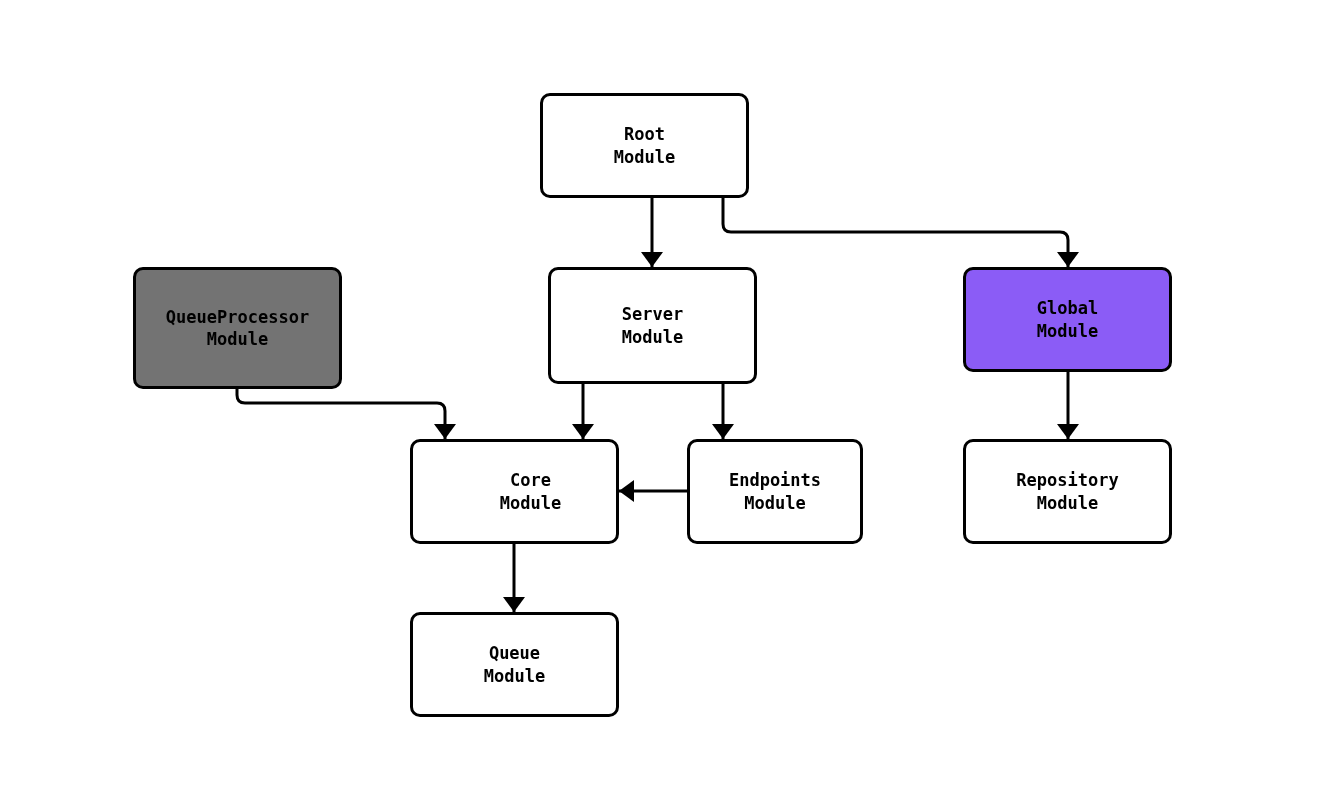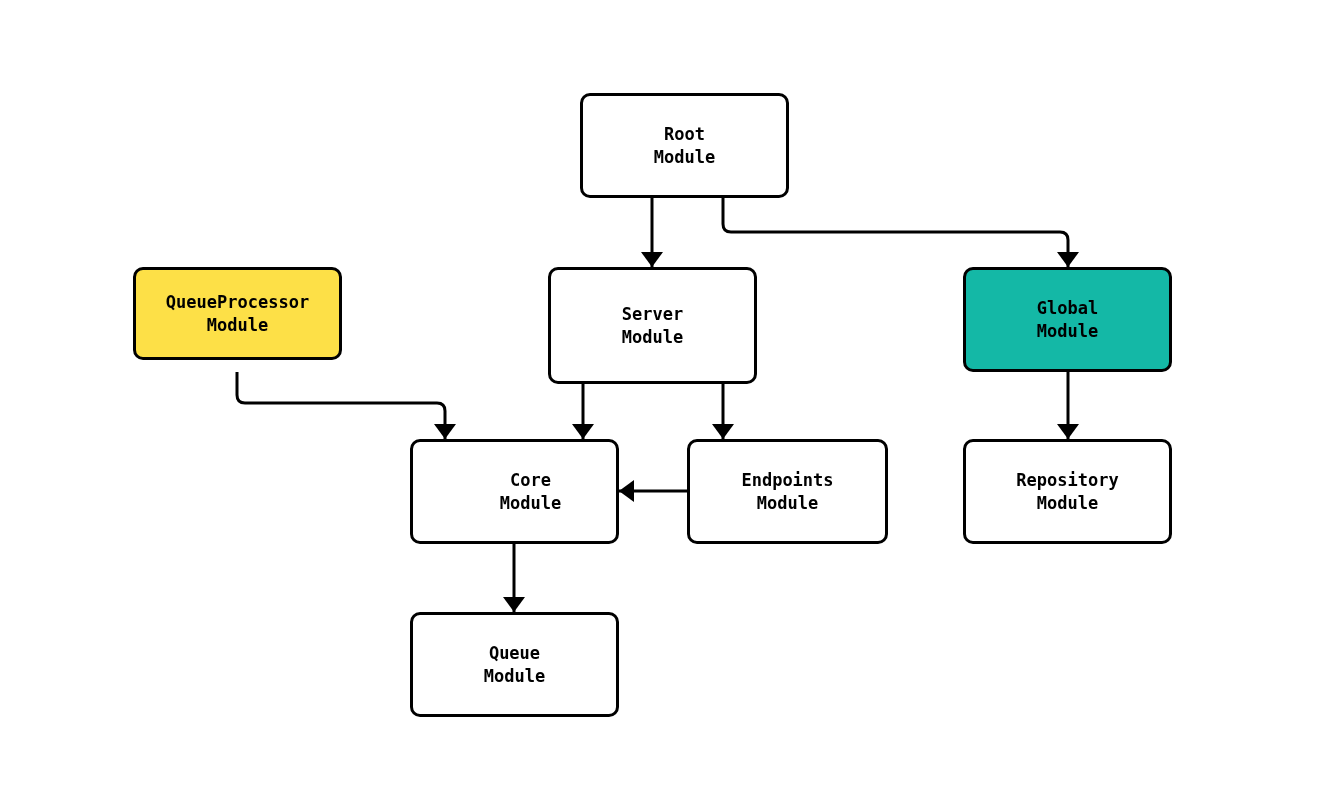--- a/index.html
+++ b/index.html
@@ -45,41 +45,41 @@
       <path d="M652 198 L652 267" fill="none" stroke="#000000" stroke-width="3" marker-end="url(#arrowhead)"></path>
       <path d="M723 198 L723 224 Q723 232 731 232 L1060 232 Q1068 232 1068 240 L1068 267" fill="none" stroke="#000000" stroke-width="3" marker-end="url(#arrowhead)"></path>
       <path d="M237 372 L237 395 Q237 403 245 403 L437 403 Q445 403 445 411 L445 439" fill="none" stroke="#000000" stroke-width="3" marker-end="url(#arrowhead)"></path>
       <path d="M583 372 L583 439" fill="none" stroke="#000000" stroke-width="3" marker-end="url(#arrowhead)"></path>
       <path d="M723 372 L723 439" fill="none" stroke="#000000" stroke-width="3" marker-end="url(#arrowhead)"></path>
       <path d="M687 491 L619 491" fill="none" stroke="#000000" stroke-width="3" marker-end="url(#arrowhead)"></path>
       <path d="M1068 372 L1068 439" fill="none" stroke="#000000" stroke-width="3" marker-end="url(#arrowhead)"></path>
       <path d="M514 544 L514 612" fill="none" stroke="#000000" stroke-width="3" marker-end="url(#arrowhead)"></path>
     </svg>
   <div id="node-layer">
-      <div class="node" style="left: 580px; top: 93px; width: 209px; height: 105px; background: rgb(255, 255, 255); border-color: rgb(0, 0, 0); border-width: 3px; border-radius: 10px;">
+      <div class="node" style="left: 540px; top: 93px; width: 209px; height: 105px; background: rgb(255, 255, 255); border-color: rgb(0, 0, 0); border-width: 3px; border-radius: 10px;">
         <span class="node-label" style="color: rgb(0, 0, 0);">Root
 Module</span>
       </div>
-      <div class="node" style="left: 133px; top: 267px; width: 209px; height: 93px; background: #fde047; border-color: rgb(0, 0, 0); border-width: 3px; border-radius: 10px;">
+      <div class="node" style="left: 133px; top: 267px; width: 209px; height: 122px; background: #737373; border-color: rgb(0, 0, 0); border-width: 3px; border-radius: 10px;">
         <span class="node-label" style="color: rgb(0, 0, 0);">QueueProcessor
 Module</span>
       </div>
       <div class="node" style="left: 548px; top: 267px; width: 209px; height: 117px; background: rgb(255, 255, 255); border-color: rgb(0, 0, 0); border-width: 3px; border-radius: 10px;">
         <span class="node-label" style="color: rgb(0, 0, 0);">Server
 Module</span>
       </div>
-      <div class="node" style="left: 963px; top: 267px; width: 209px; height: 105px; background: #14b8a6; border-color: rgb(0, 0, 0); border-width: 3px; border-radius: 10px;">
+      <div class="node" style="left: 963px; top: 267px; width: 209px; height: 105px; background: #8b5cf6; border-color: rgb(0, 0, 0); border-width: 3px; border-radius: 10px;">
         <span class="node-label" style="color: rgb(0, 0, 0);">Global
 Module</span>
       </div>
       <div class="node" style="left: 410px; top: 439px; width: 209px; height: 105px; background: rgb(255, 255, 255); border-color: rgb(0, 0, 0); border-width: 3px; border-radius: 10px; padding-left: 32px;">
         <span class="node-label" style="color: rgb(0, 0, 0);">Core
 Module</span>
       </div>
-      <div class="node" style="left: 687px; top: 439px; width: 201px; height: 105px; background: rgb(255, 255, 255); border-color: rgb(0, 0, 0); border-width: 3px; border-radius: 10px;">
+      <div class="node" style="left: 687px; top: 439px; width: 176px; height: 105px; background: rgb(255, 255, 255); border-color: rgb(0, 0, 0); border-width: 3px; border-radius: 10px;">
         <span class="node-label" style="color: rgb(0, 0, 0);">Endpoints
 Module</span>
       </div>
       <div class="node" style="left: 963px; top: 439px; width: 209px; height: 105px; background: rgb(255, 255, 255); border-color: rgb(0, 0, 0); border-width: 3px; border-radius: 10px;">
         <span class="node-label" style="color: rgb(0, 0, 0);">Repository
 Module</span>
       </div>
       <div class="node" style="left: 410px; top: 612px; width: 209px; height: 105px; background: rgb(255, 255, 255); border-color: rgb(0, 0, 0); border-width: 3px; border-radius: 10px;">
         <span class="node-label" style="color: rgb(0, 0, 0);">Queue
 Module</span>

